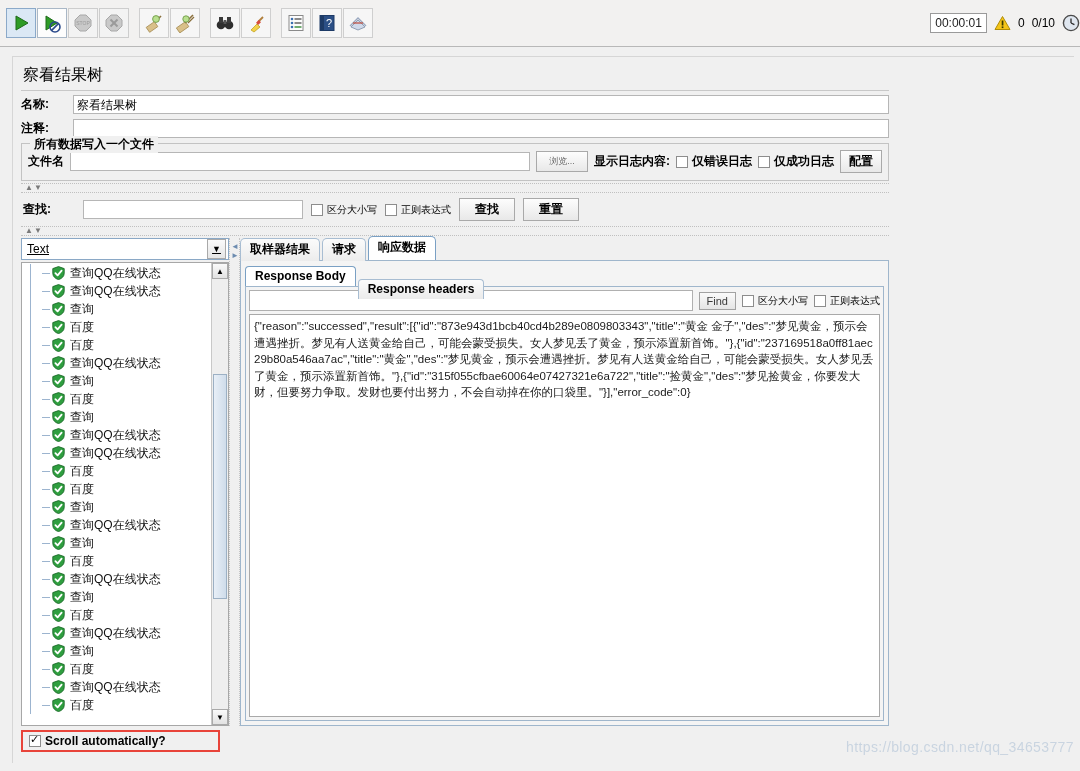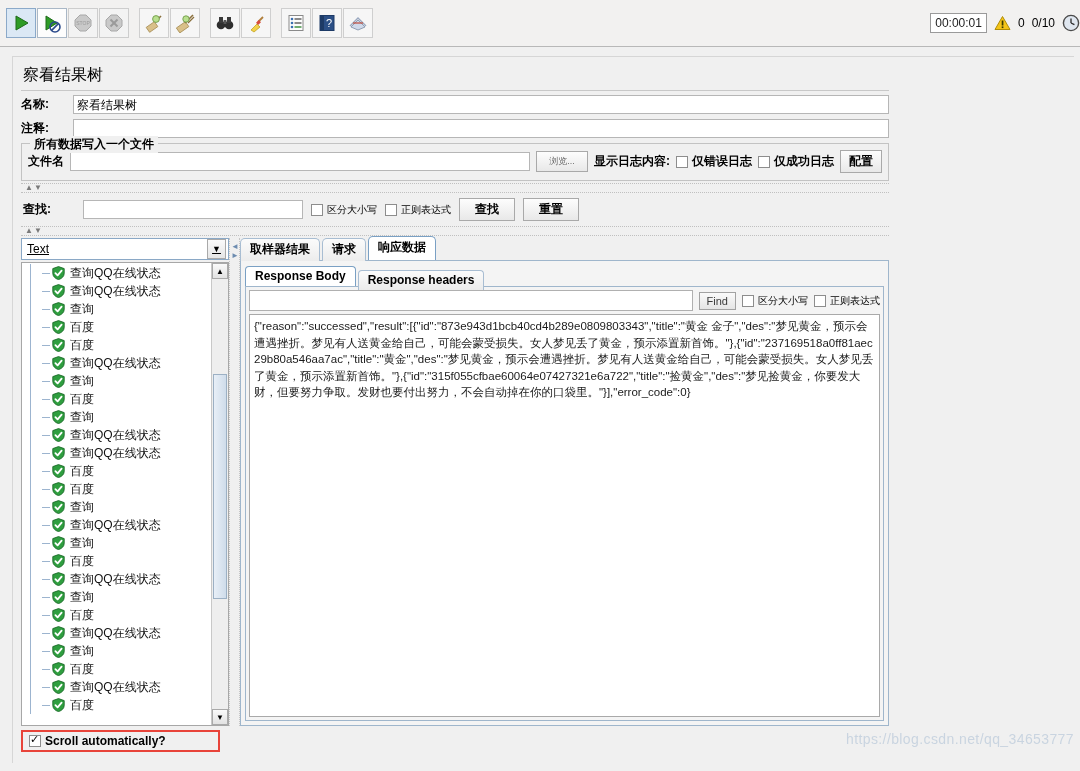--- a/index.html
+++ b/index.html
@@ -191,21 +191,21 @@
   .tabpanel {
     flex: 1; border: 1px solid #9fb6cc; background: #f4f4f4;
     padding: 4px; box-sizing: border-box; display: flex; flex-direction: column;
     min-height: 0;
   }
   .subtabbar { display: flex; align-items: flex-end; height: 21px; }
   .subtab {
     font-size: 12px; font-weight: bold; padding: 2px 9px 3px 9px;
     border: 1px solid #a8bdd2; border-bottom: none;
     background: linear-gradient(#fbfbfb,#ebebeb);
-    border-radius: 4px 4px 0 0; margin-right: 2px; color: #000; top: 4px; position: relative;
+    border-radius: 4px 4px 0 0; margin-right: 2px; color: #000; top: 13px; position: relative;
   }
   .subtab.active { background: #ffffff; border-color: #7aa0c4; top: 0; }
 
   .subpanel {
     flex: 1; border: 1px solid #9fb6cc; background: #f4f4f4; padding: 3px;
     box-sizing: border-box; display: flex; flex-direction: column; min-height: 0;
   }
   .find-row { display: flex; align-items: center; gap: 6px; margin-bottom: 3px; }
   .find-input { flex: 1; height: 19px; border: 1px solid #b0b0b0; background: #fff; }
   .find-btn {
@@ -226,21 +226,21 @@
   
   .bottom-bar {
     display: flex; align-items: flex-start; margin-top: 4px; height: 24px;
   }
   .scroll-auto-wrap {
     border: 2px solid #e8443a; padding: 2px 52px 2px 6px;
     display: inline-flex; align-items: center; gap: 5px; background: #f0f0f0;
   }
 
   .watermark {
-    position: absolute; right: 6px; bottom: 24px;
+    position: absolute; right: 6px; bottom: 16px;
     font-size: 14px; color: #c3d0de; white-space: nowrap;
     letter-spacing: 0.4px; opacity: .85;
   }
 
   
   .ic { display: block; }
 </style>
 </head>
 <body>
 

